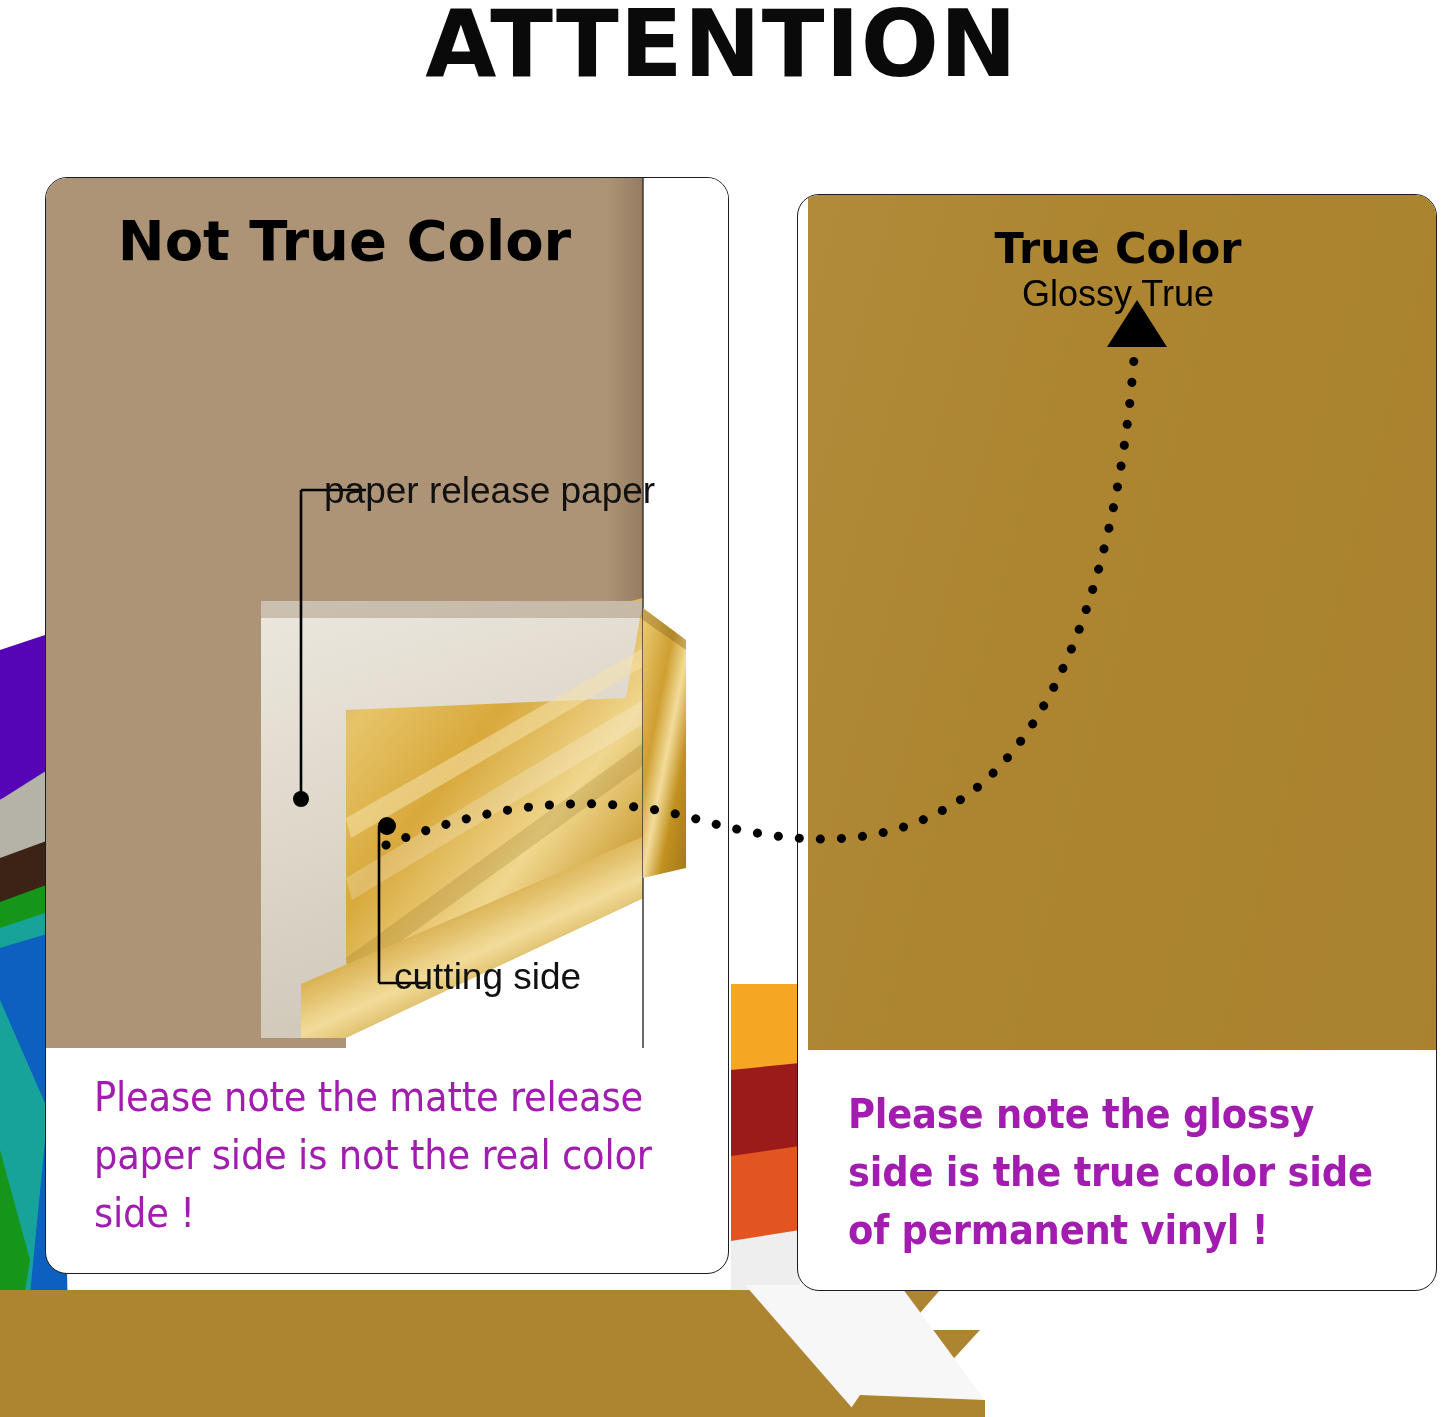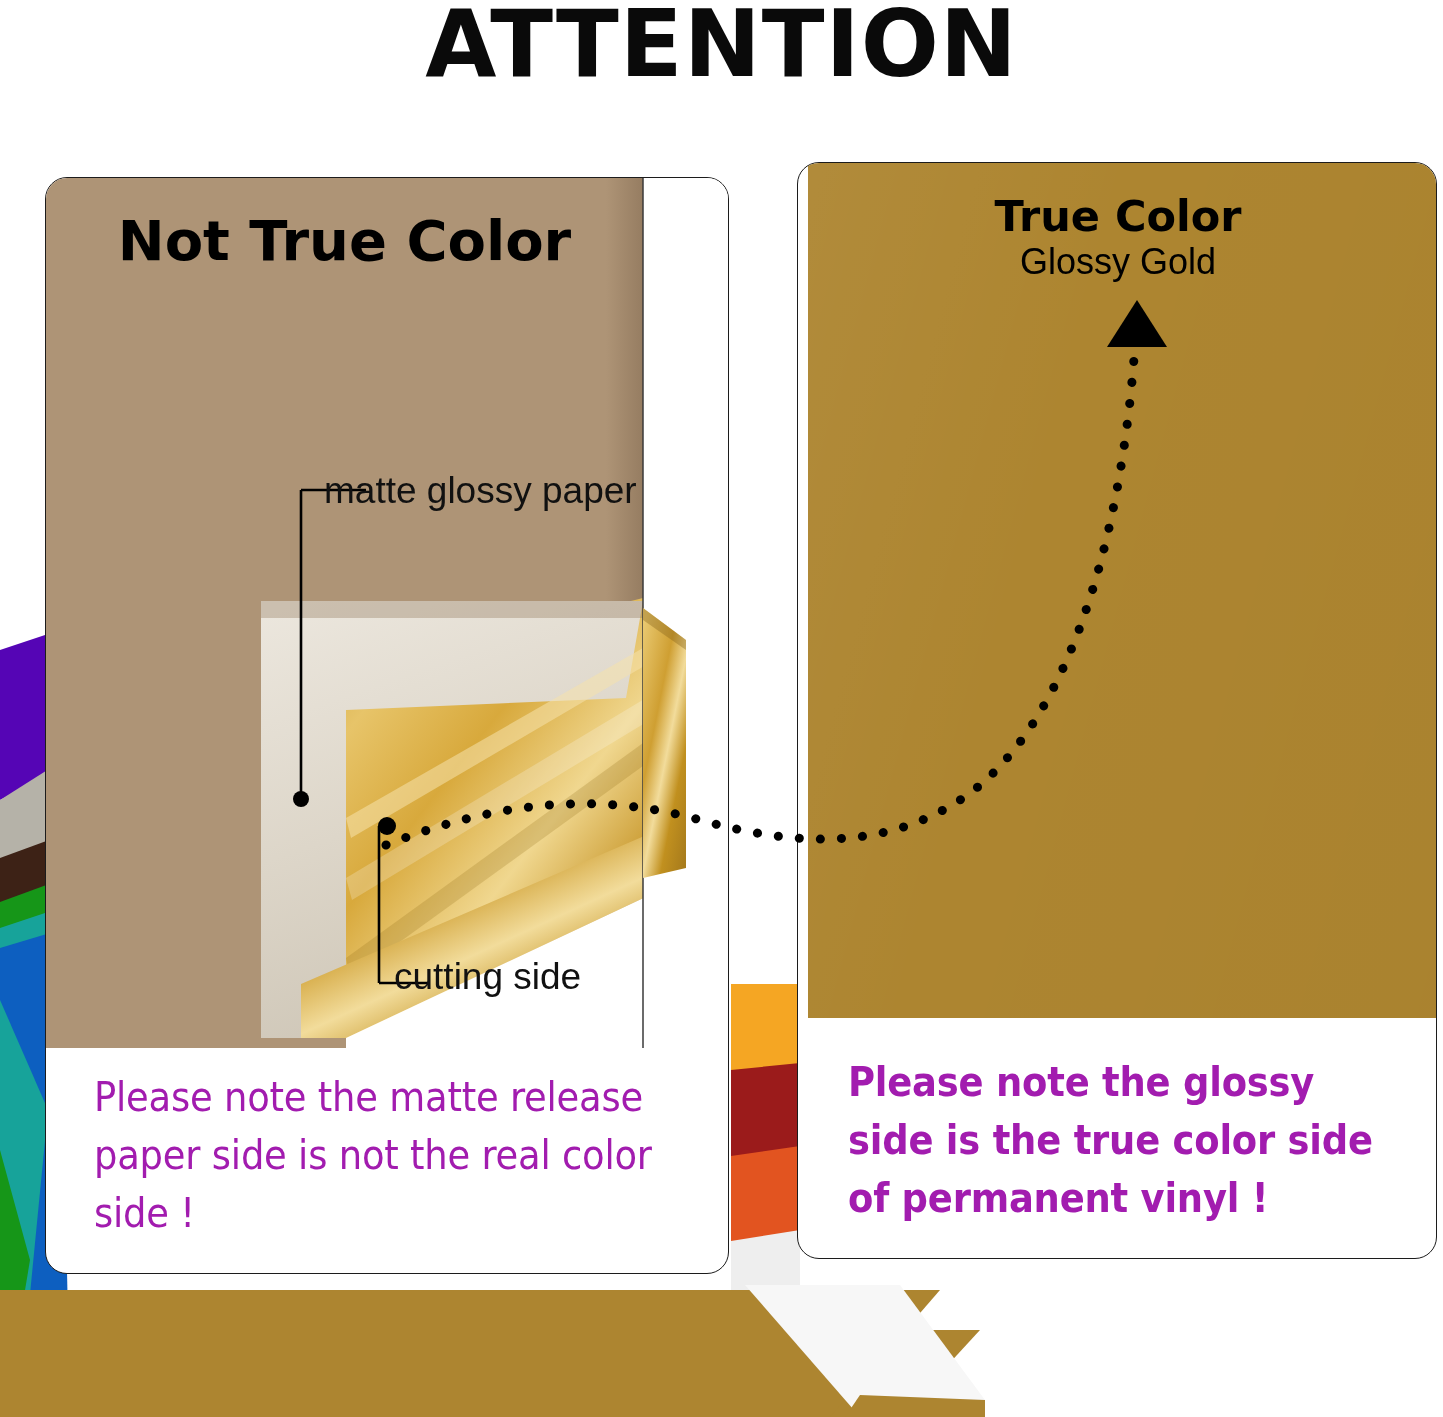--- a/index.html
+++ b/index.html
@@ -56,21 +56,21 @@
 
   #card-not-true-color {
     left: 45px;
     top: 177px;
     width: 684px;
     height: 1097px;
   }
 
   #card-true-color {
     left: 797px;
-    top: 162px;
+    top: 194px;
     width: 640px;
     height: 1097px;
   }
 
   
   .swatch-area {
     position: absolute;
     left: 0;
     top: 0;
     width: 100%;
@@ -285,36 +285,36 @@
 
         <g stroke="#000" stroke-width="2.6" fill="none">
           <line x1="333" y1="648" x2="333" y2="805"></line>
           <line x1="333" y1="805" x2="383" y2="805"></line>
         </g>
         <circle cx="341" cy="648" r="9" fill="#000"></circle>
       </svg>
 
       <div class="swatch-heading" id="label-not-true-color">Not True Color</div>
 
-      <div class="annot-text" id="annot-matte">matte glossy paper</div>
+      <div class="annot-text" id="annot-matte">paper release paper</div>
 
       <div class="annot-text" id="annot-cutting">cutting side</div>
     </div>
 
     <div class="caption" id="caption-not-true">Please note the matte release paper side is not the real color side !</div>
   </div>
 
   <div class="card" id="card-true-color">
 
     <div class="swatch-area">
       <div id="gold-sheet"></div>
       <div id="gold-sheet-sheen"></div>
 
       <div class="swatch-heading" id="label-true-color">True Color</div>
-      <div class="swatch-heading" id="label-glossy-gold">Glossy Gold</div>
+      <div class="swatch-heading" id="label-glossy-gold">Glossy True</div>
     </div>
 
     <div class="caption" id="caption-true">Please note the glossy side is the true color side of permanent vinyl !</div>
   </div>
 
   <svg style="position:absolute;left:0;top:0;z-index:9;pointer-events:none" viewBox="0 0 1443 1417" width="1443" height="1417">
     <path d="M 386,845 C 500,800 600,792 700,820 C 790,845 880,852 960,800
              C 1060,735 1120,560 1135,345" fill="none" stroke="#000" stroke-width="9" stroke-linecap="round" stroke-dasharray="0.1 21"></path>
     <polygon points="1137,300 1167,347 1107,347" fill="#000"></polygon>
   </svg>

